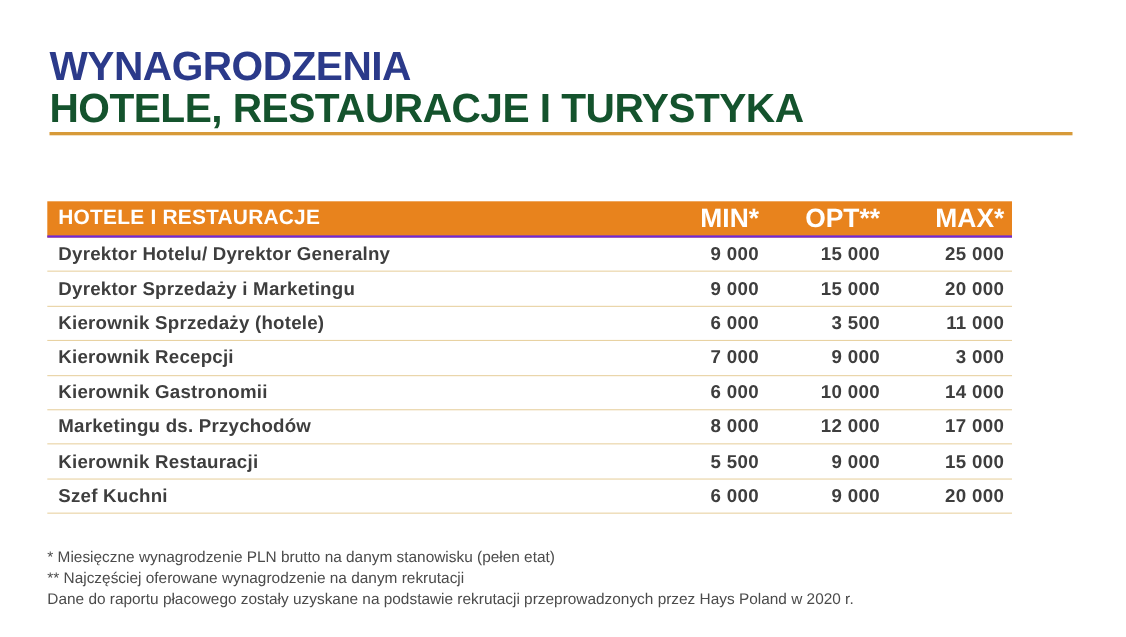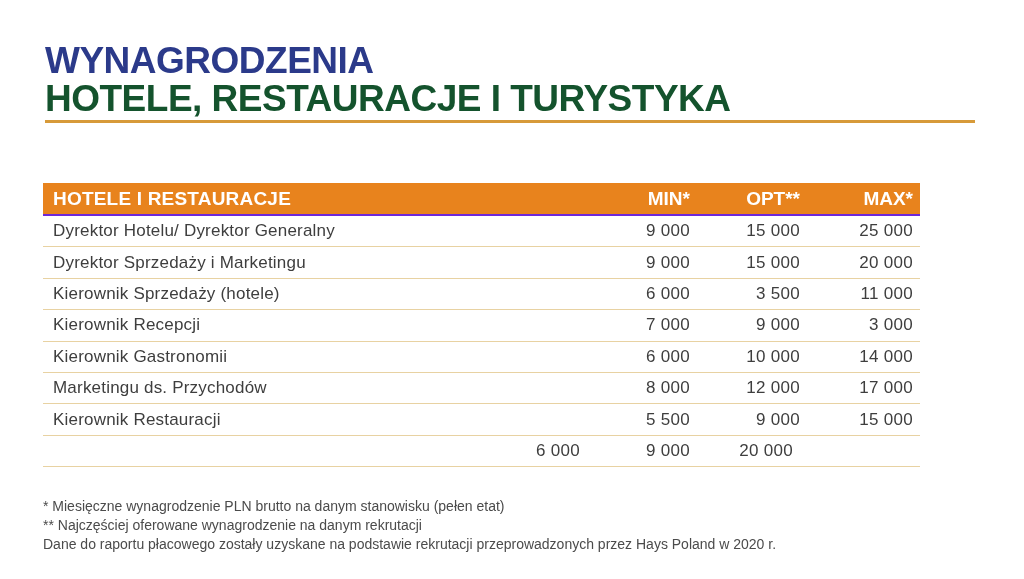--- a/index.html
+++ b/index.html
@@ -64,33 +64,34 @@
     border-bottom: 2px solid #6d28d9;
     color: #ffffff;
     font-weight: bold;
   }
   .t-head .c-name {
     font-size: 19px;
     padding-left: 10px;
     letter-spacing: 0.2px;
   }
   .t-head .c-num {
-    font-size: 19px;
+    font-size: 24px;
     text-align: right;
   }
   .t-head .c-num.last { padding-right: 7px; }
 
   .t-row {
     display: grid;
     grid-template-columns: 1fr 110px 110px 120px;
     align-items: center;
     height: 31.4px;
     border-bottom: 1px solid #E8D2A2;
     color: #3E3E3E;
     font-size: 17px;
+    font-weight: bold;
   }
   .t-row .c-name { padding-left: 10px; letter-spacing: 0.2px; }
   .t-row .c-num { text-align: right; letter-spacing: 0.3px; }
   .t-row .c-num.last { padding-right: 7px; }
 
   
   .footnotes {
     position: absolute;
     left: 43px;
     top: 497px;
@@ -154,20 +155,21 @@
       <div class="c-num">12 000</div>
       <div class="c-num last">17 000</div>
     </div>
     <div class="t-row">
       <div class="c-name">Kierownik Restauracji</div>
       <div class="c-num">5 500</div>
       <div class="c-num">9 000</div>
       <div class="c-num last">15 000</div>
     </div>
     <div class="t-row">
+      <div class="c-name">Szef Kuchni</div>
       <div class="c-num">6 000</div>
       <div class="c-num">9 000</div>
       <div class="c-num last">20 000</div>
     </div>
   </div>
 
   <div class="footnotes">
     <div>* Miesięczne wynagrodzenie PLN brutto na danym stanowisku (pełen etat)</div>
     <div>** Najczęściej oferowane wynagrodzenie na danym rekrutacji</div>
     <div>Dane do raportu płacowego zostały uzyskane na podstawie rekrutacji przeprowadzonych przez Hays Poland w 2020 r.</div>

